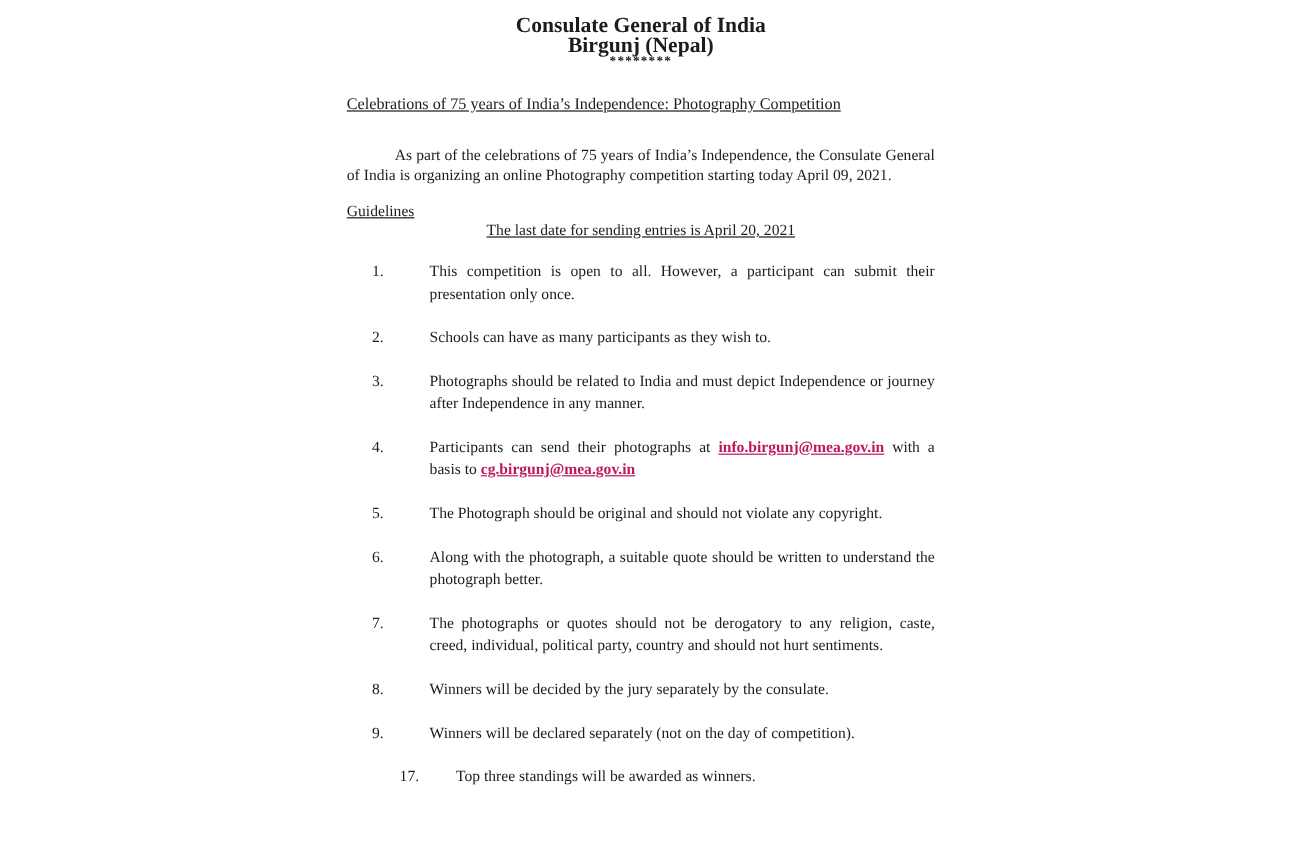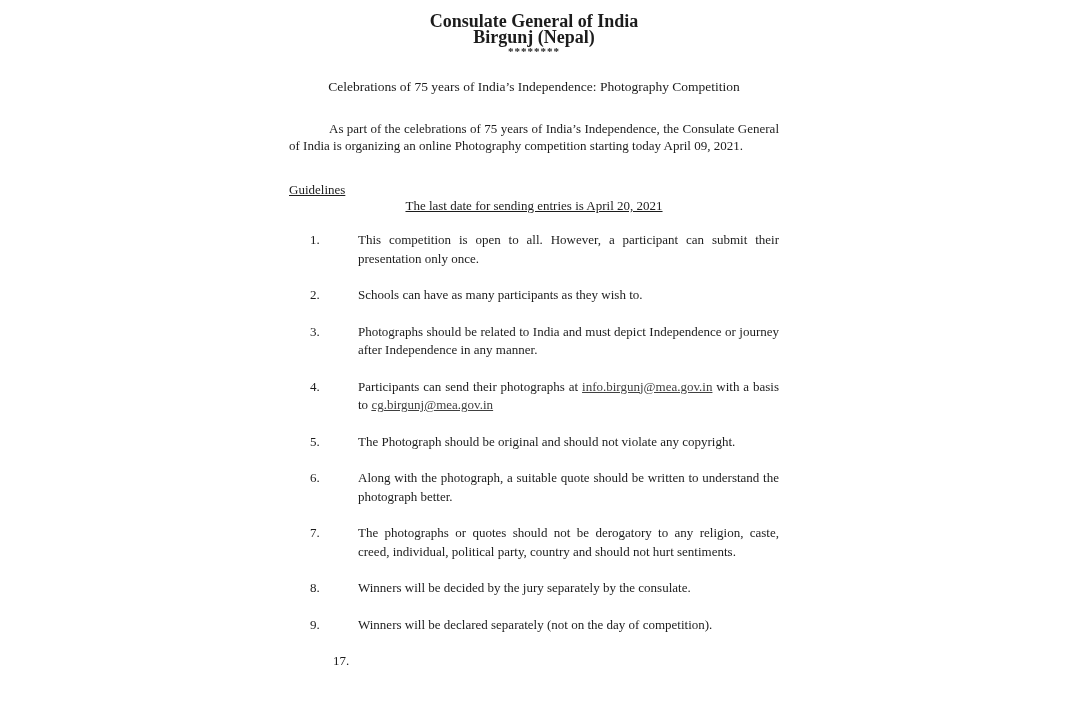--- a/index.html
+++ b/index.html
@@ -29,33 +29,33 @@
   }
   .separator {
     text-align: center;
     font-weight: bold;
     font-size: 11px;
     line-height: 12px;
     letter-spacing: 1px;
   }
   .doc-title {
     margin-top: 21px;
-    text-align: center;
     font-size: 13.5px;
     line-height: 17px;
+    text-decoration: underline;
   }
   .intro {
     margin: 26px 0 0 0;
     font-size: 13px;
     line-height: 16.5px;
     text-align: justify;
     text-indent: 40px;
   }
   .guidelines-row {
-    margin-top: 28px;
+    margin-top: 14px;
     line-height: 16px;
     font-size: 13px;
   }
   .guidelines-label {
     text-decoration: underline;
   }
   .deadline {
     text-align: center;
     font-size: 13px;
     line-height: 16px;
@@ -81,23 +81,24 @@
     padding-left: 64px;
   }
   .li.indent-more .num {
     left: 44px;
   }
   .li-text {
     text-align: justify;
     margin-left: 27px;
   }
   a.email-link {
-    color: #404040;
+    color: #be185d;
     text-decoration: underline;
     cursor: pointer;
+    font-weight: bold;
   }
 </style>
 </head>
 <body>
 
 <div class="doc">
 
   <div class="org-header">
     <div class="org-name">Consulate General of India</div>
     <div class="org-location">Birgunj (Nepal)</div>
@@ -157,16 +158,17 @@
     </div>
 
     <div class="li">
       <span class="num">9.</span>
       <div class="li-text">Winners will be declared separately (not on the day of competition).</div>
     </div>
 
 
     <div class="li indent-more">
       <span class="num">17.</span>
+      <div class="li-text">Top three standings will be awarded as winners.</div>
     </div>
 
   </div>
 </div>
 
 </body></html>

